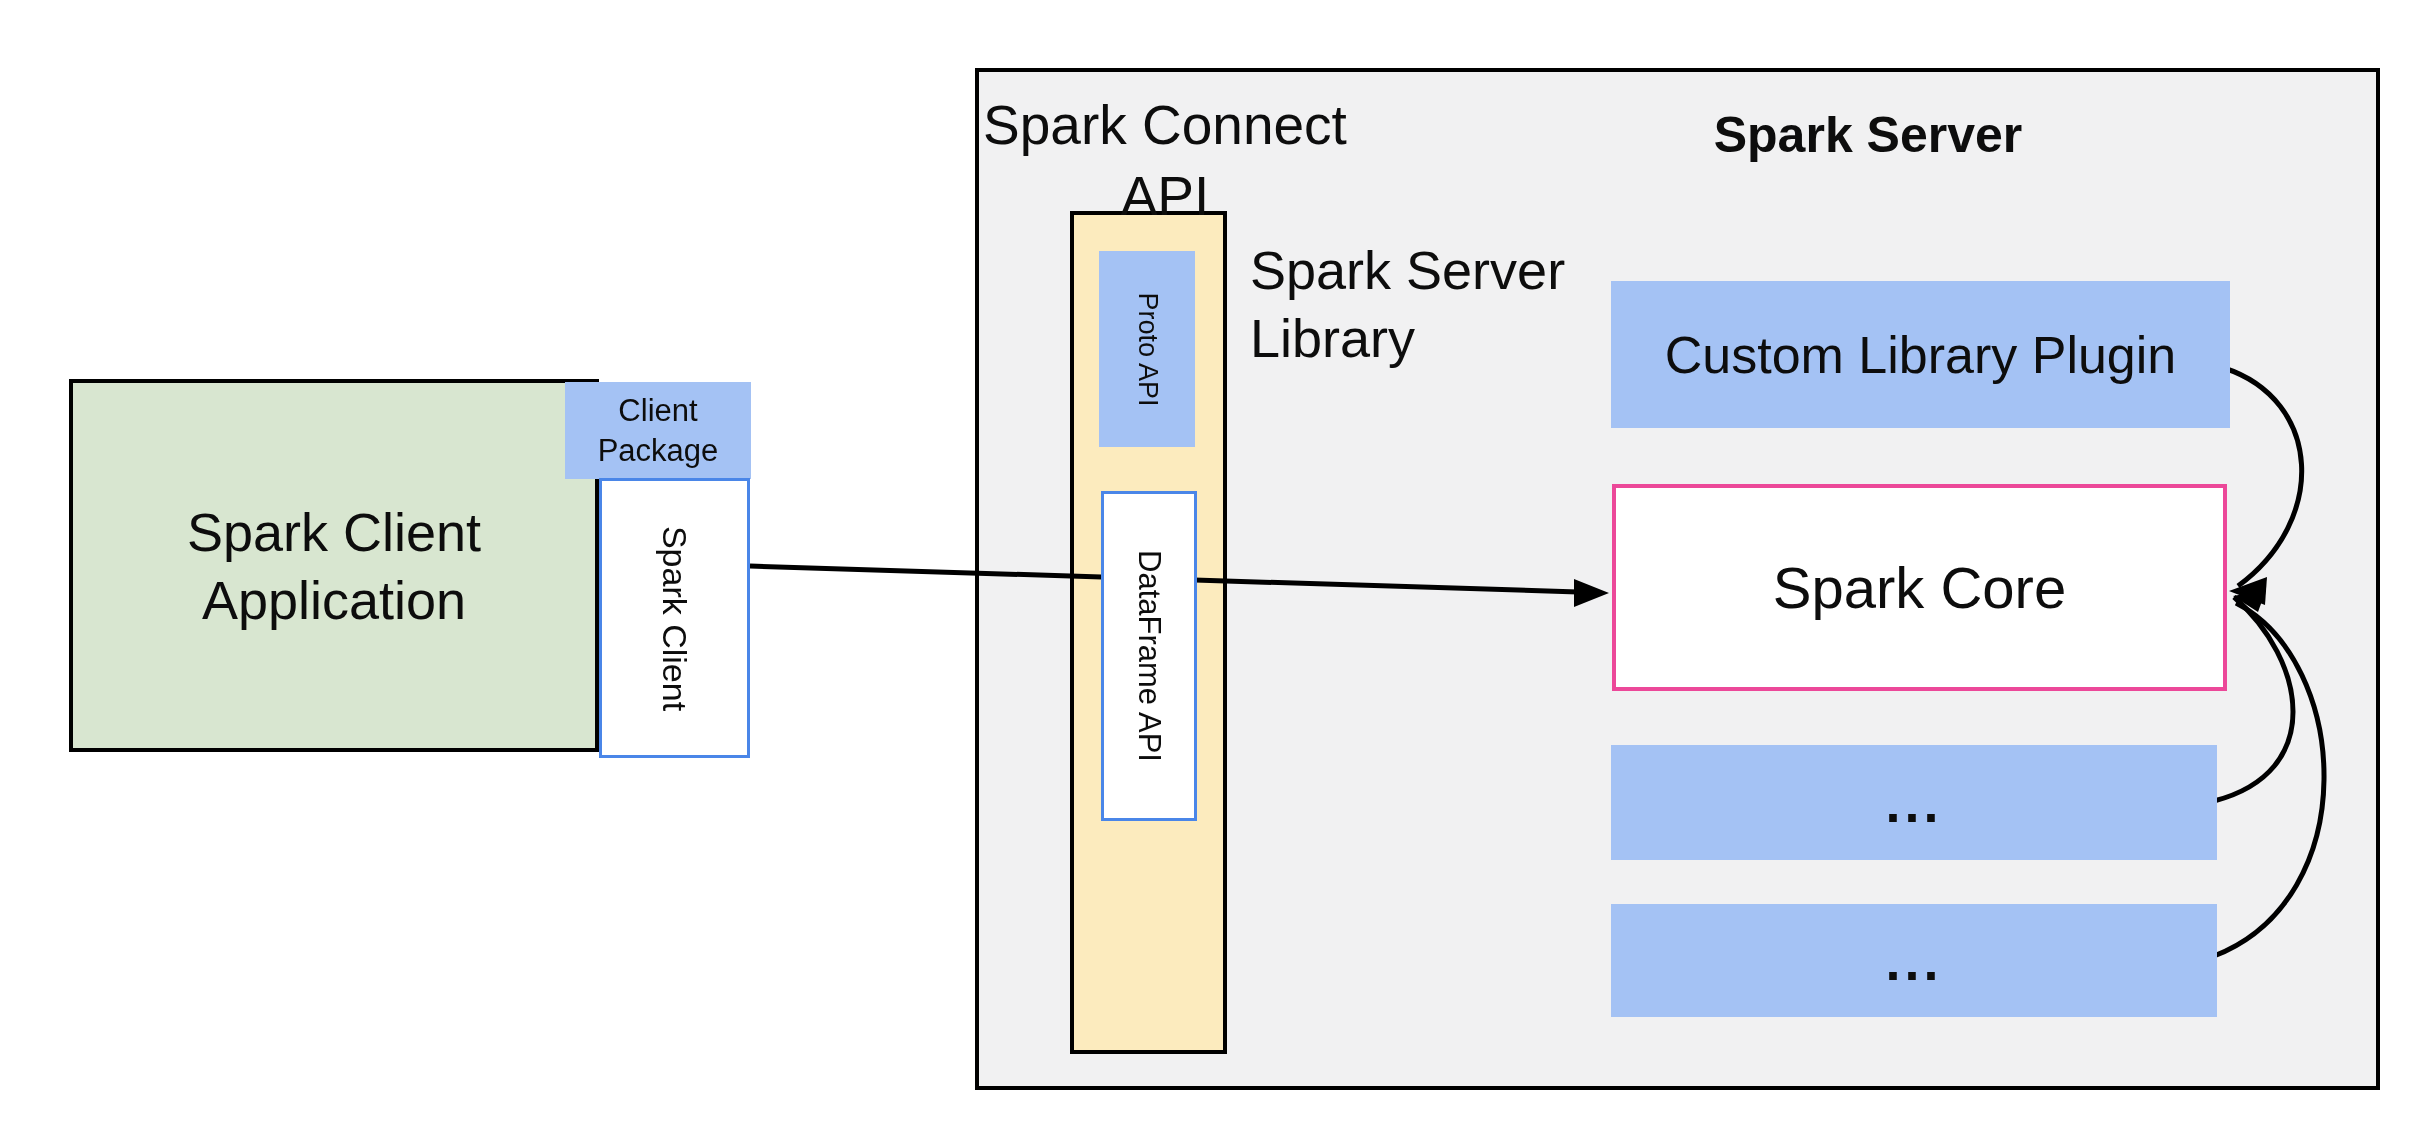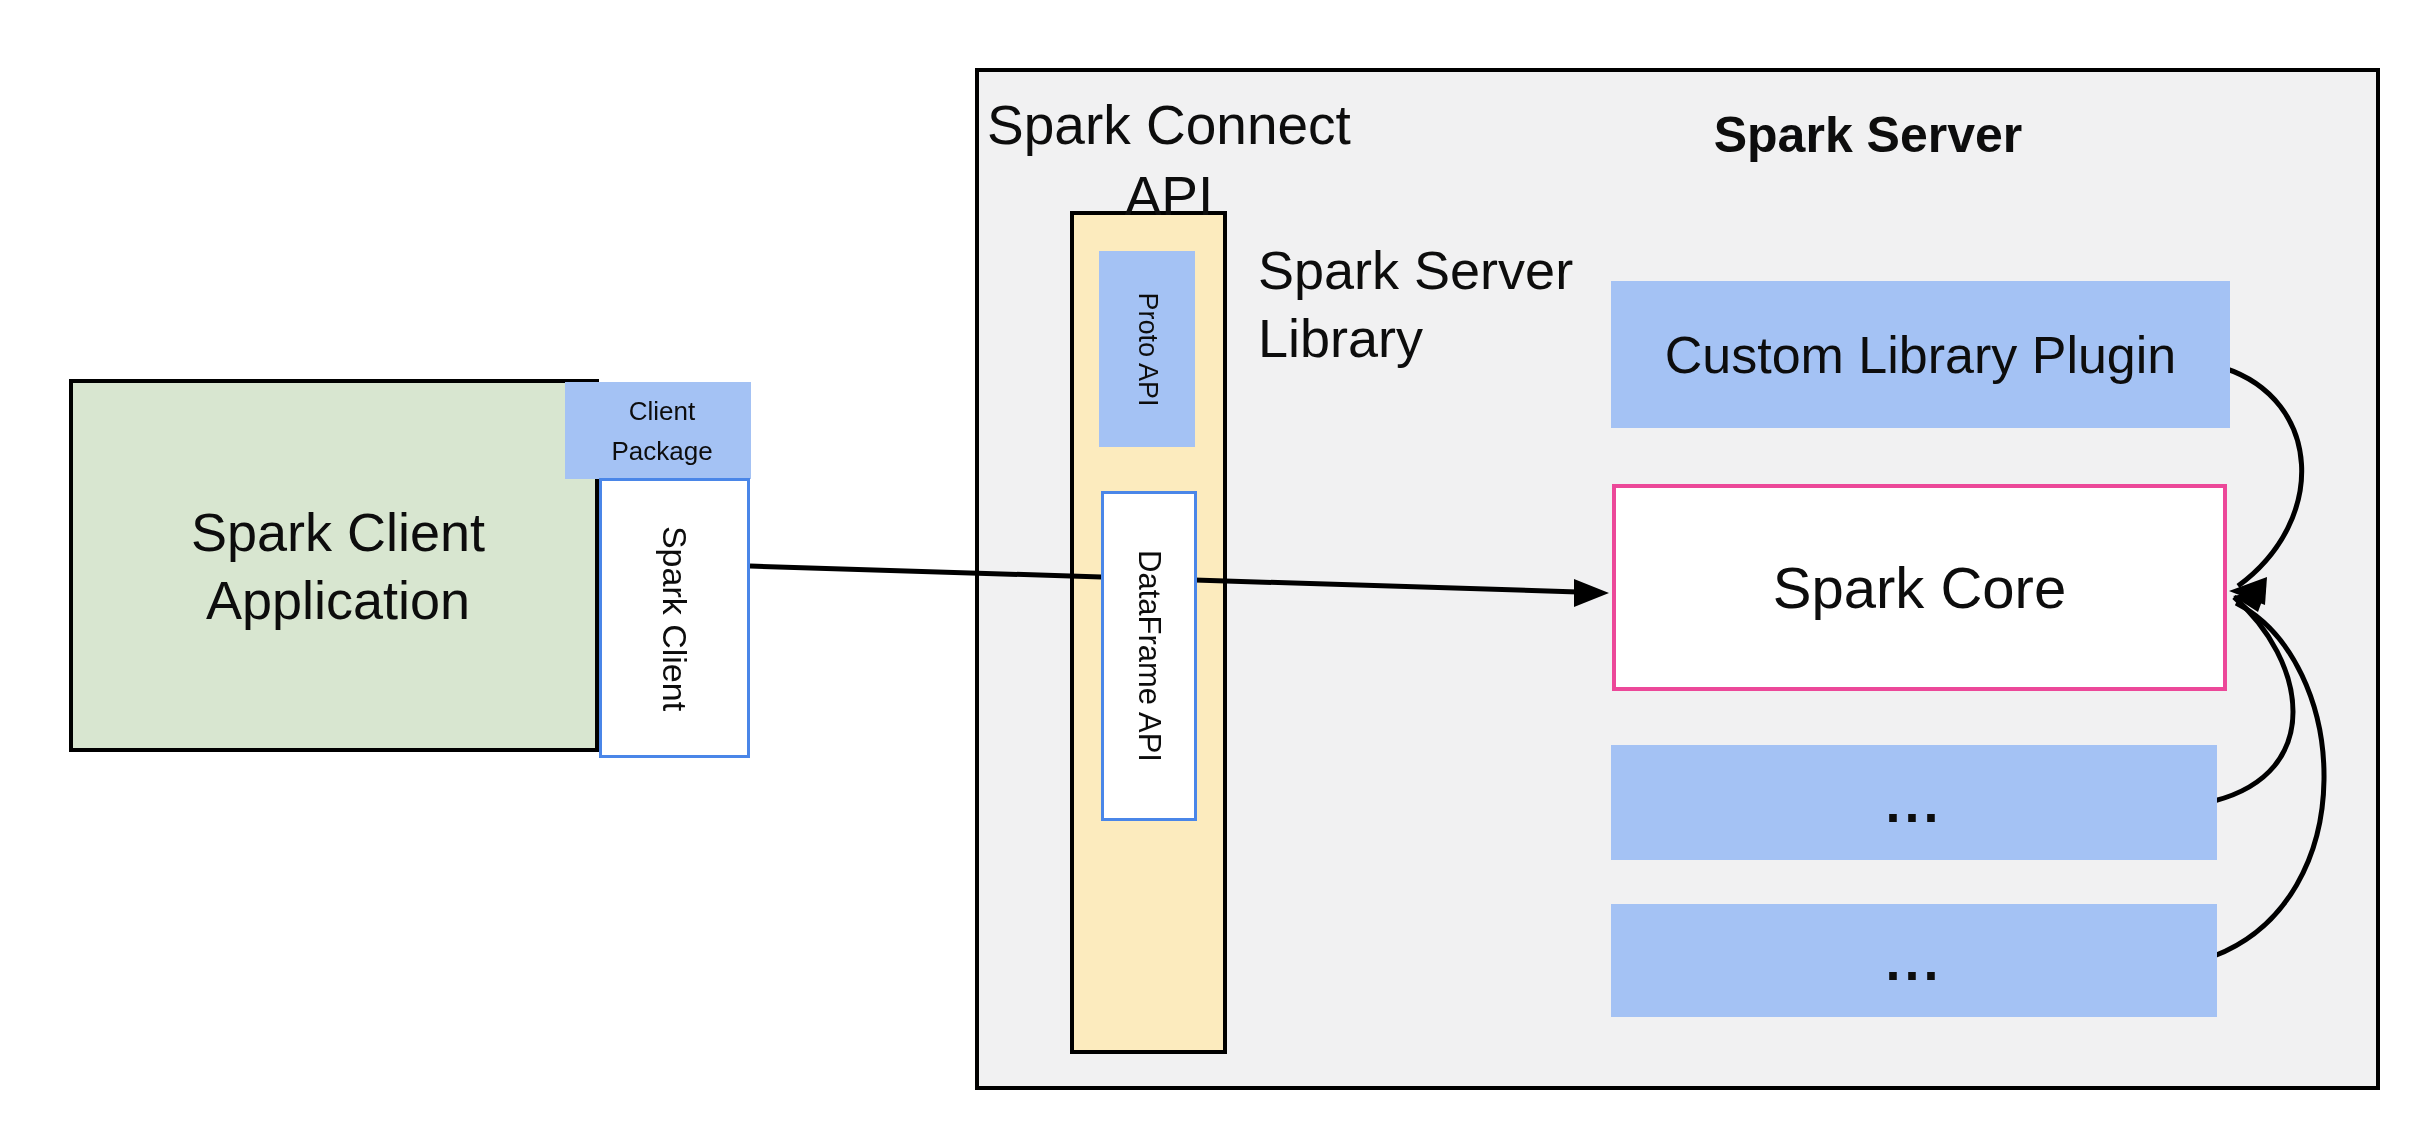--- a/index.html
+++ b/index.html
@@ -16,21 +16,21 @@
     overflow: hidden;
     color: #0d0d0d;
   }
   .abs { position: absolute; box-sizing: border-box; }
   .center {
     display: flex;
     align-items: center;
     justify-content: center;
     text-align: center;
   }
-  .pre { white-space: pre-line; padding-left: 8px; }
+  .pre { white-space: pre-line; }
 
   
   .layer-bg   { z-index: 1; }
   .layer-line { z-index: 2; }
   .layer-box  { z-index: 3; }
 
   
   #server-box {
     left: 975px; top: 68px; width: 1405px; height: 1022px;
     background: #f1f1f2;
@@ -43,21 +43,21 @@
   }
   #client-app-box {
     left: 69px; top: 379px; width: 530px; height: 373px;
     background: #d8e6d0;
     border: 4px solid #000000;
     font-size: 54px; line-height: 68px;
   }
   #client-package-box {
     left: 565px; top: 382px; width: 186px; height: 97px;
     background: #a4c2f4;
-    font-size: 26px; line-height: 40px;
+    font-size: 31px; line-height: 40px;
   }
   #spark-client-box {
     left: 599px; top: 478px; width: 151px; height: 280px;
     background: #ffffff;
     border: 3px solid #4a86e8;
   }
   #proto-api-box {
     left: 1099px; top: 251px; width: 96px; height: 196px;
     background: #a4c2f4;
   }

